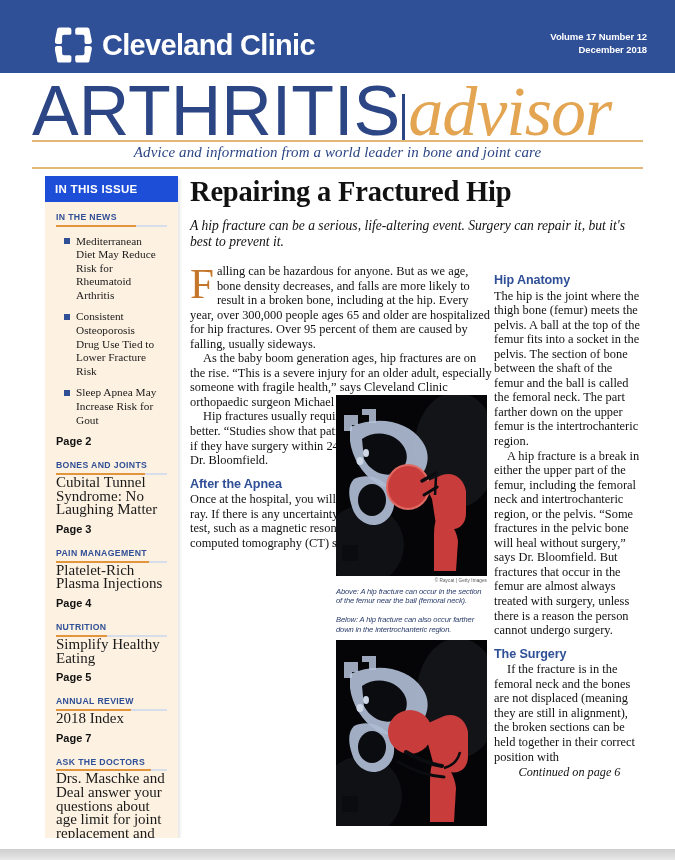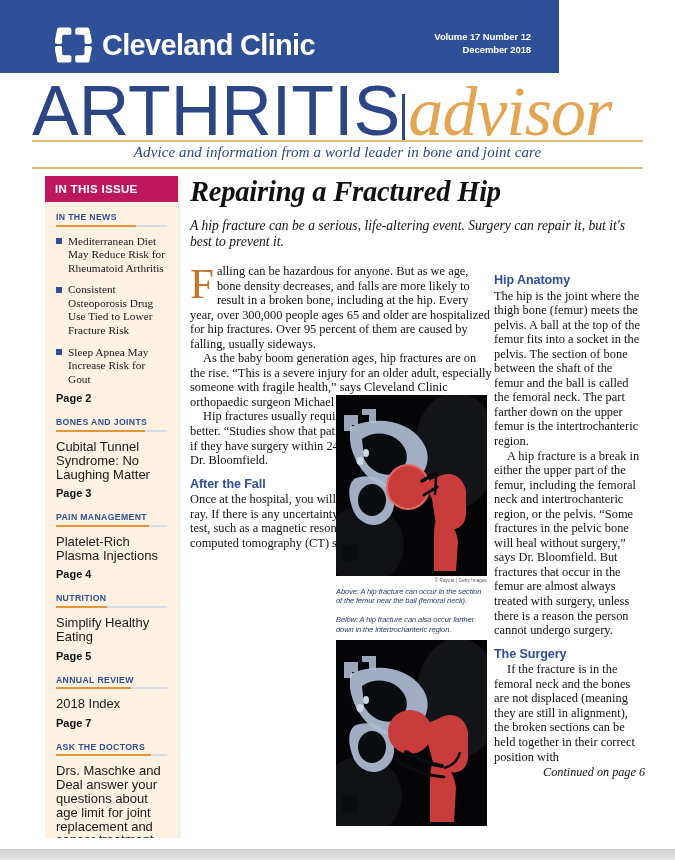--- a/index.html
+++ b/index.html
@@ -10,21 +10,21 @@
   }
   #page{
     position:relative;
     width:675px;height:860px;
     background:#ffffff;
     overflow:hidden;
   }
 
   
   .topbar{
-    position:absolute;left:0;top:0;width:559px;height:73px;
+    position:absolute;left:0;top:0;width:675px;height:73px;
     background:#2f4f96;
   }
   .logo-mark{
     position:absolute;left:55px;top:26px;width:38px;height:38px;
   }
   .brandname{
     position:absolute;left:102px;top:26px;
     font-family:"Liberation Sans", sans-serif;
     font-weight:bold;font-size:29px;letter-spacing:-0.7px;
     color:#ffffff;line-height:38px;white-space:nowrap;
@@ -74,67 +74,67 @@
   }
 
   
   .sidebar{
     position:absolute;left:45px;top:176px;width:133px;
     background:#fdf1e1;
     padding:0 0 12px 0;
     box-shadow:2px 2px 3px rgba(0,0,0,.10);
   }
   .sb-header{
-    background:#be185d;color:#fff;
+    background:#1d4ed8;color:#fff;
     font-family:"Liberation Sans", sans-serif;font-weight:bold;
     font-size:11.5px;letter-spacing:0.3px;
     padding:7px 0 7px 10px;
   }
   .sb-body{padding:10px 11px 0 11px;}
   .sb-sect{
     font-family:"Liberation Sans", sans-serif;font-weight:bold;
     font-size:8.7px;color:#2f4f96;letter-spacing:0.35px;
     margin-top:13px;
   }
   .sb-sect:first-child{margin-top:0;}
   .sb-rule{
     height:2px;background:#d8ddea;margin-top:2.5px;position:relative;
   }
   .sb-rule i{
     position:absolute;left:0;top:0;height:2px;background:#e2953c;
   }
-  .sb-list{margin:0;padding:0;list-style:none;}
+  .sb-list{margin:8px;padding:0;list-style:none;}
   .sb-item{
     position:relative;padding-left:12px;margin-top:8px;
     font-family:"Liberation Serif", serif;font-size:11.3px;
     line-height:13.6px;color:#1a1a1a;
   }
   .sb-item .bullet{
     position:absolute;left:0;top:3.5px;width:6px;height:6px;
     background:#2f4f96;
   }
   .sb-para{
-    margin-top:8px;
-    font-family:Liberation Sans, sans-serif;font-size:13px;
+    margin-top:1px;
+    font-family:Liberation Serif, serif;font-size:15px;
     line-height:13.8px;color:#1a1a1a;
   }
   .sb-page{
     margin-top:6px;
     font-family:"Liberation Sans", sans-serif;font-weight:bold;
     font-size:11px;color:#111;
   }
 
   
   .article{
     position:absolute;left:190px;top:176px;width:455px;
   }
   .headline{
     font-family:"Liberation Serif", serif;
     font-size:28.5px;color:#111;letter-spacing:-0.2px;
-    margin:0;line-height:32px;font-style:italic;
+    margin:0;line-height:32px;
   }
   .deck{
     margin:10px 0 0 0;
     font-family:"Liberation Serif", serif;font-style:italic;
     font-size:13.6px;line-height:16px;color:#111;
   }
 
   .cols{
     position:relative;margin-top:14px;
   }
@@ -182,21 +182,21 @@
     margin-top:1.5px;letter-spacing:0.1px;
   }
   .caption{
     font-family:"Liberation Sans", sans-serif;
     font-style:italic;font-size:7.6px;line-height:9.8px;
     color:#2b3d6b;margin-top:4px;letter-spacing:-0.15px;
   }
   .caption.second{margin-top:9px;margin-bottom:5px;}
 
   .contd{
-    text-align:right;font-style:italic;
+    text-align:center;font-style:italic;
     font-family:"Liberation Serif", serif;font-size:12.2px;color:#111;
     margin-top:1px;
   }
 
   
   .pagefold{
     position:absolute;left:0;bottom:0;width:675px;height:22px;
     background:linear-gradient(to bottom,#ffffff 0%,#ffffff 48%,#cfcfcf 52%,#e8e8e8 100%);
   }
 </style>
@@ -287,21 +287,21 @@
     <h1 class="headline">Repairing a Fractured Hip</h1>
     <div class="deck">A hip fracture can be a serious, life-altering event. Surgery can repair it, but it's best to prevent it.</div>
 
     <div class="cols">
 
       <div class="col colL">
         <div class="float-img-shape"></div>
         <p class="noindent"><span class="dropcap">F</span><span>alling can be hazardous for anyone. But as we age, bone density decreases, and falls are more likely to result in a broken bone, including at the hip. Every year, over 300,000 people ages 65 and older are hospitalized for hip fractures. Over 95 percent of them are caused by falling, usually sideways.</span></p>
         <p>As the baby boom generation ages, hip fractures are on the rise. “This is a severe injury for an older adult, especially someone with fragile health,” says Cleveland Clinic orthopaedic surgeon Michael Bloomfield, MD.</p>
         <p>Hip fractures usually require surgery, and the sooner the better. “Studies show that patients have improved outcomes if they have surgery within 24 hours of a hip fracture,” says Dr. Bloomfield.</p>
-        <div class="subhead">After the Fall</div>
+        <div class="subhead">After the Apnea</div>
         <p class="noindent">Once at the hospital, you will get an examination and an X-ray. If there is any uncertainty, a more advanced imaging test, such as a magnetic resonance imaging (MRI) scan or a computed tomography (CT) scan, may be done to look for</p>
       </div>
 
       <div class="col colR">
         <div class="subhead">Hip Anatomy</div>
         <p class="noindent">The hip is the joint where the thigh bone (femur) meets the pelvis. A ball at the top of the femur fits into a socket in the pelvis. The section of bone between the shaft of the femur and the ball is called the femoral neck. The part farther down on the upper femur is the intertrochanteric region.</p>
         <p>A hip fracture is a break in either the upper part of the femur, including the femoral neck and intertrochanteric region, or the pelvis. “Some fractures in the pelvic bone will heal without surgery,” says Dr. Bloomfield. But fractures that occur in the femur are almost always treated with surgery, unless there is a reason the person cannot undergo surgery.</p>
         <div class="subhead">The Surgery</div>
         <p>If the fracture is in the femoral neck and the bones are not displaced (meaning they are still in alignment), the broken sections can be held together in their correct position with</p>
         <div class="contd">Continued on page 6</div>

